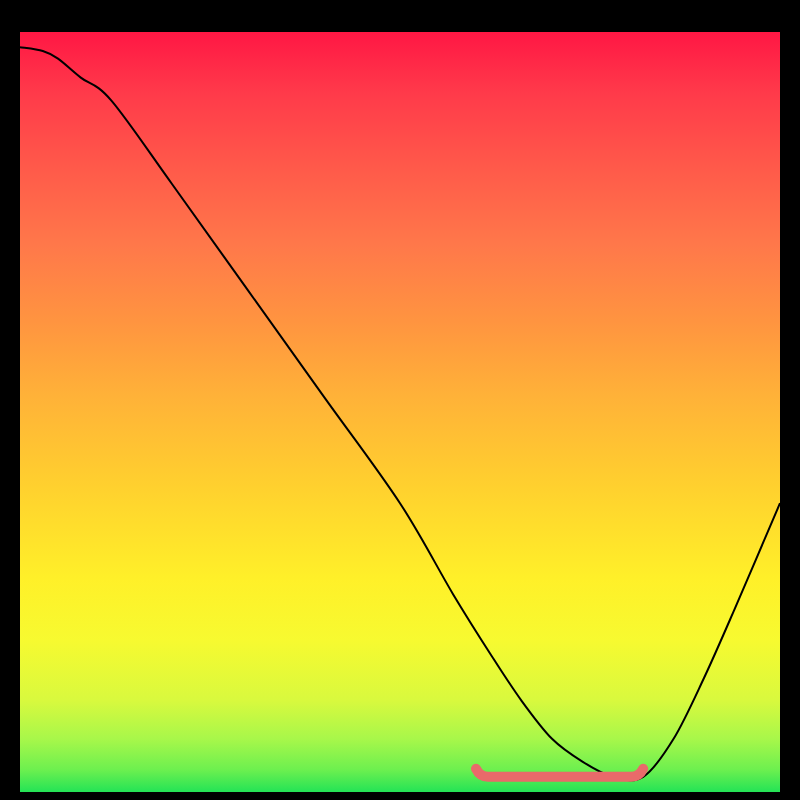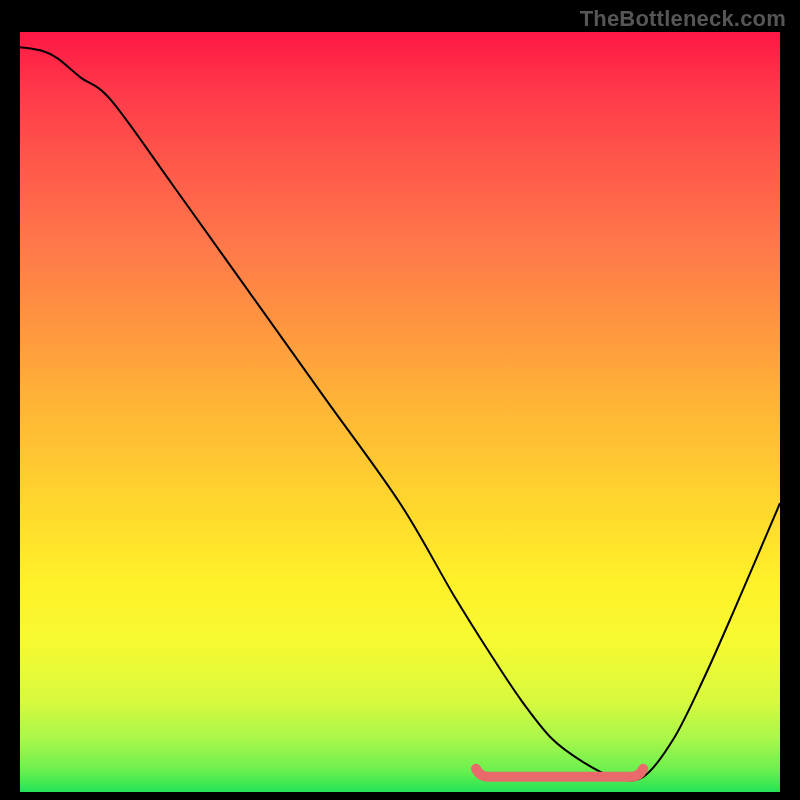--- a/index.html
+++ b/index.html
@@ -72,21 +72,20 @@
     stroke-width: 10;
     stroke-linecap: round;
     stroke-linejoin: round;
   }
 </style>
 </head>
 <body>
 
 <div class="wrap">
 
-  <div class="watermark">TheBottleneck.com</div>
 
   <div class="plot">
     <div class="gradient"></div>
 
     <svg class="curve" viewBox="0 0 760 760" preserveAspectRatio="none">
       <path id="curve-path" class="curve-path" d="M 0 15.200000000000045 C 3.8000000000000003 15.833333333333371, 16.46666666666667 17.100000000000005, 22.8 19 C 29.133333333333333 20.899999999999995, 31.666666666666668 22.166666666666686, 38 26.600000000000023 C 44.333333333333336 31.03333333333336, 51.93333333333334 38.63333333333336, 60.800000000000004 45.60000000000002 C 69.66666666666667 52.566666666666684, 76 50.66666666666664, 91.2 68.39999999999998 C 106.4 86.13333333333331, 129.2 120.33333333333333, 152 152 C 174.8 183.66666666666666, 202.66666666666666 222.9333333333333, 228 258.4 C 253.33333333333334 293.8666666666667, 278.6666666666667 329.33333333333337, 304 364.8 C 329.3333333333333 400.26666666666665, 358.4666666666667 438.26666666666665, 380 471.2 C 401.5333333333333 504.1333333333333, 418 537.0666666666666, 433.2 562.4 C 448.4 587.7333333333333, 459.79999999999995 605.4666666666667, 471.2 623.2 C 482.6 640.9333333333334, 491.4666666666667 654.8666666666667, 501.6 668.8 C 511.73333333333335 682.7333333333332, 521.8666666666667 696.6666666666666, 532 706.8 C 542.1333333333333 716.9333333333333, 552.2666666666667 723.2666666666667, 562.4 729.6 C 572.5333333333333 735.9333333333334, 582.6666666666667 742.2666666666667, 592.8000000000001 744.8 C 602.9333333333334 747.3333333333333, 613.0666666666666 751.1333333333333, 623.1999999999999 744.8 C 633.3333333333333 738.4666666666666, 643.4666666666667 723.2666666666667, 653.6 706.8 C 663.7333333333333 690.3333333333333, 673.8666666666667 667.5333333333333, 684 646 C 694.1333333333333 624.4666666666667, 701.7333333333333 606.7333333333333, 714.4 577.6 C 727.0666666666666 548.4666666666667, 752.4 488.93333333333334, 760 471.2"></path>
     </svg>
 
     <svg class="valley" viewBox="0 0 760 760" preserveAspectRatio="none">
       <path id="valley-path" class="valley-path" d="M 456 736.8 Q 460 744.8 468 744.8 L 611.1999999999999 744.8 Q 619.1999999999999 744.8 623.1999999999999 736.8"></path>

